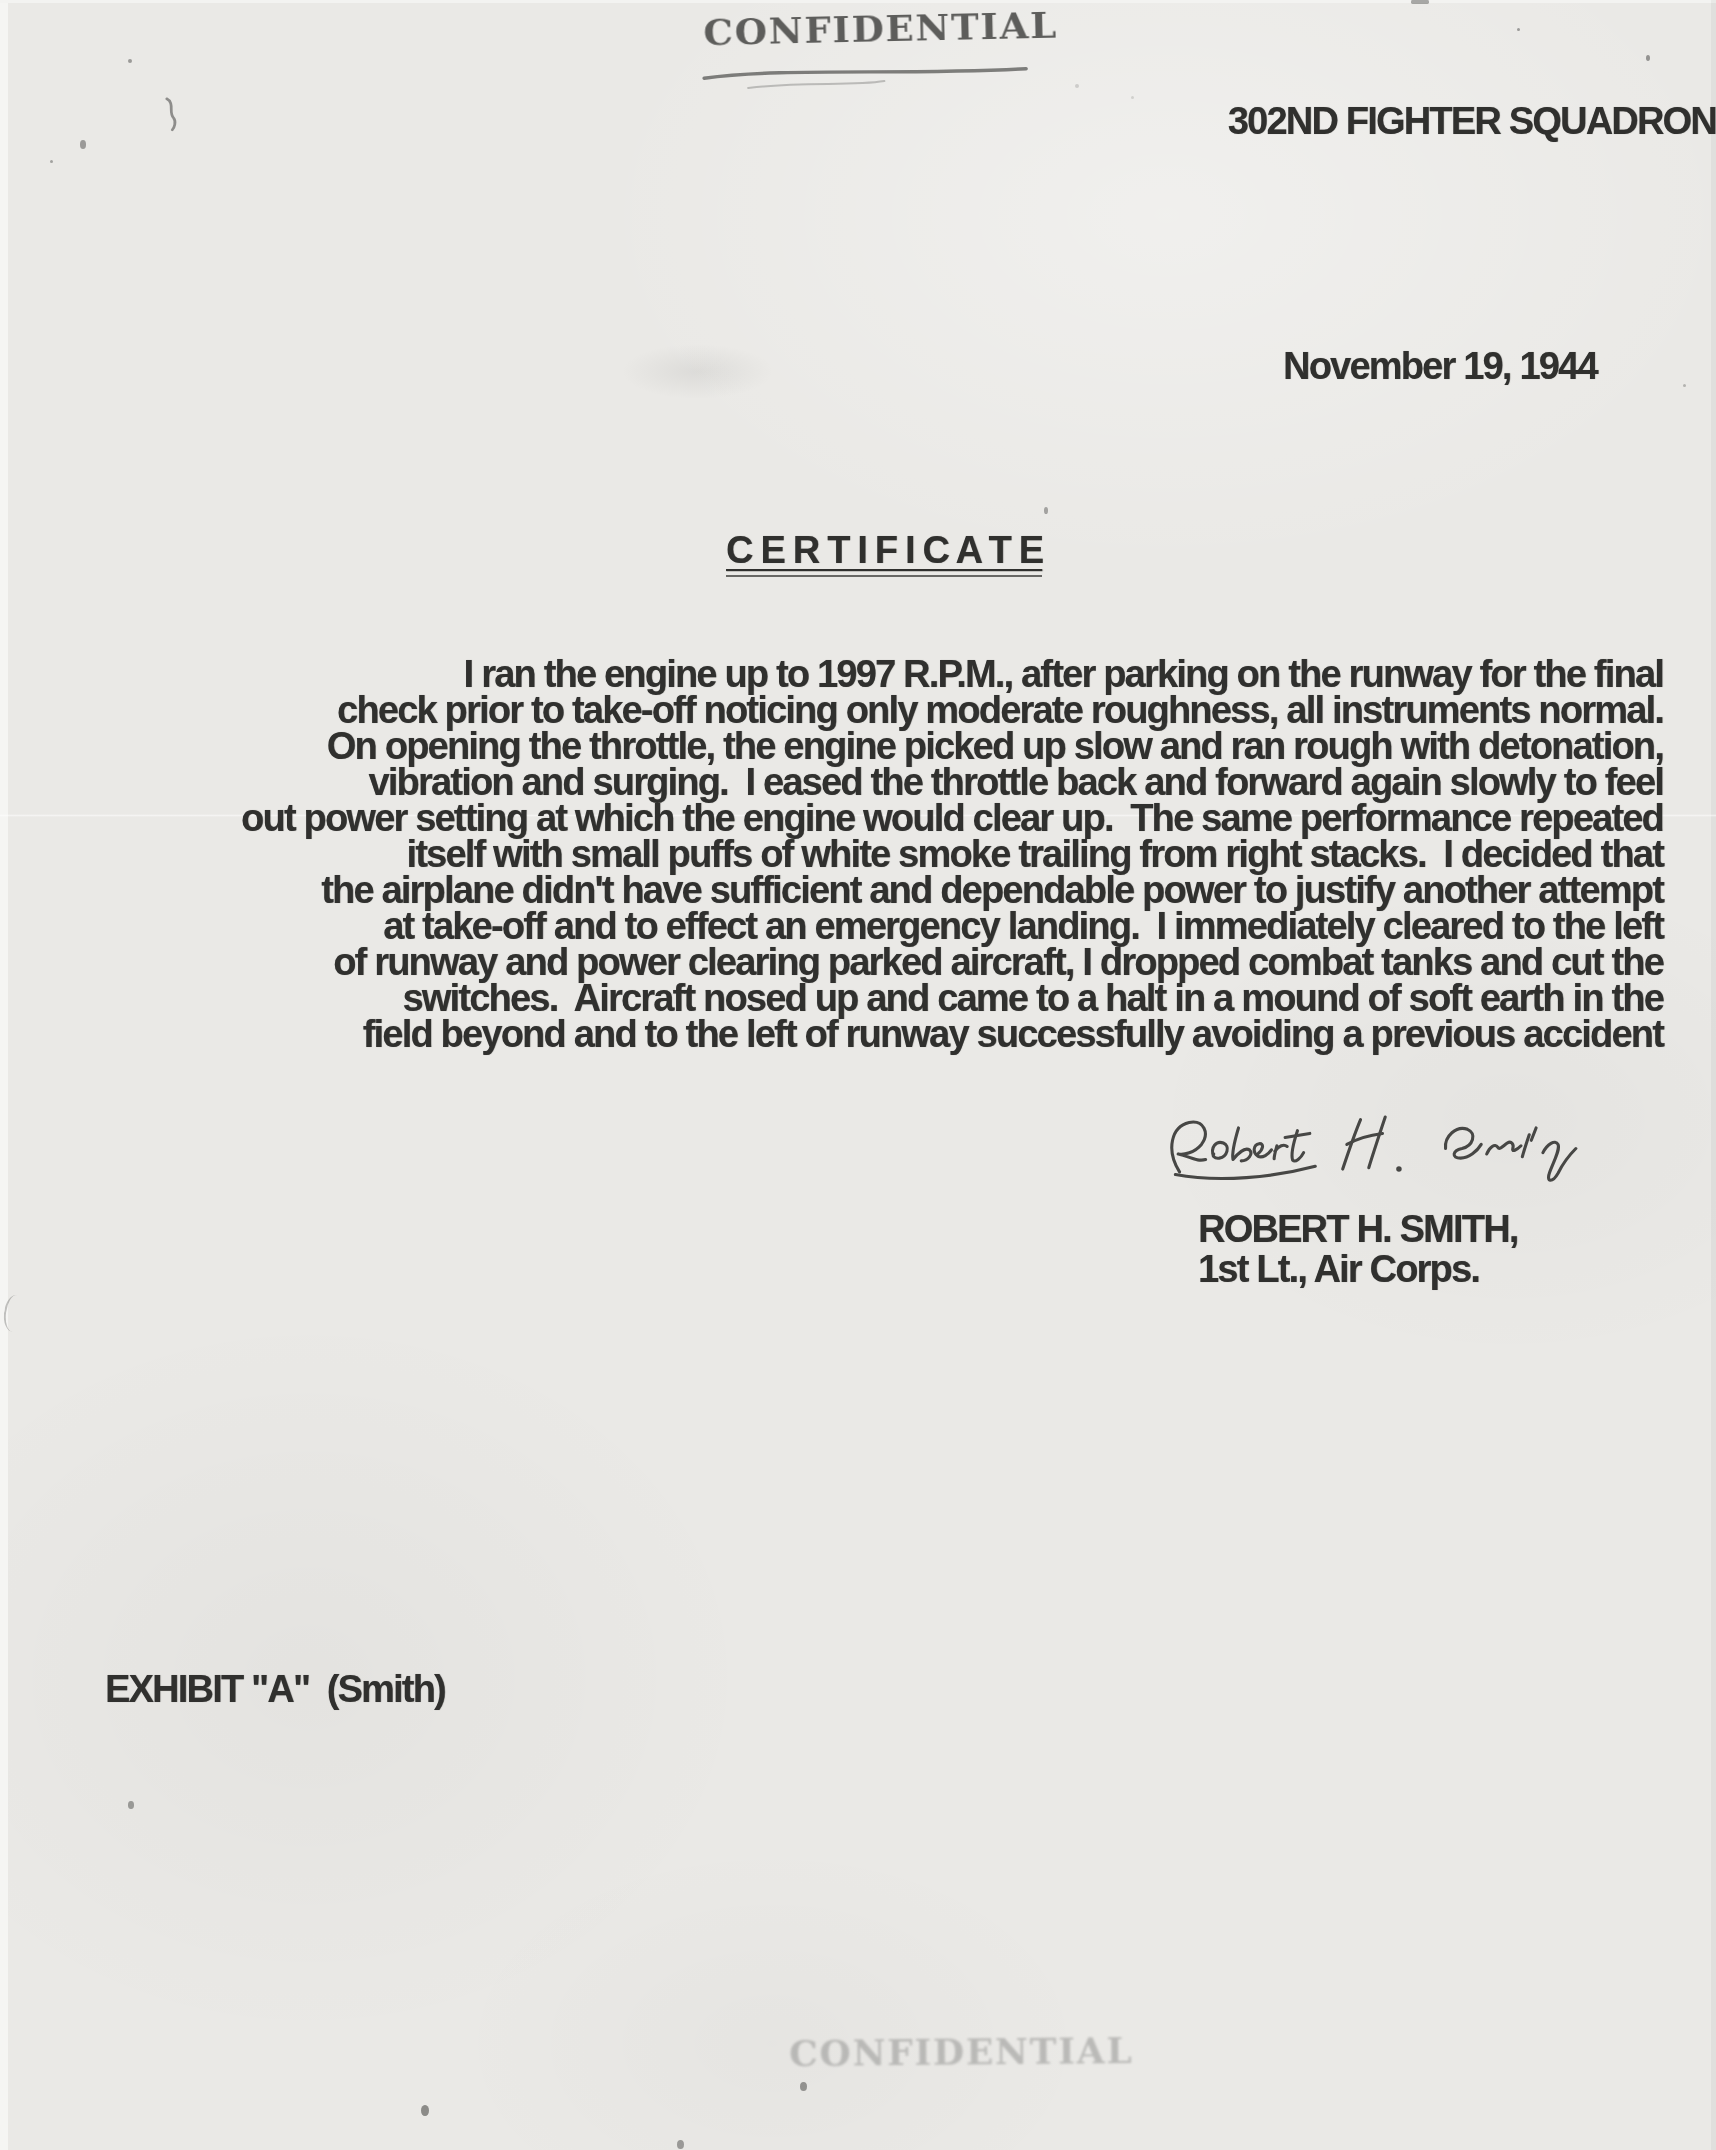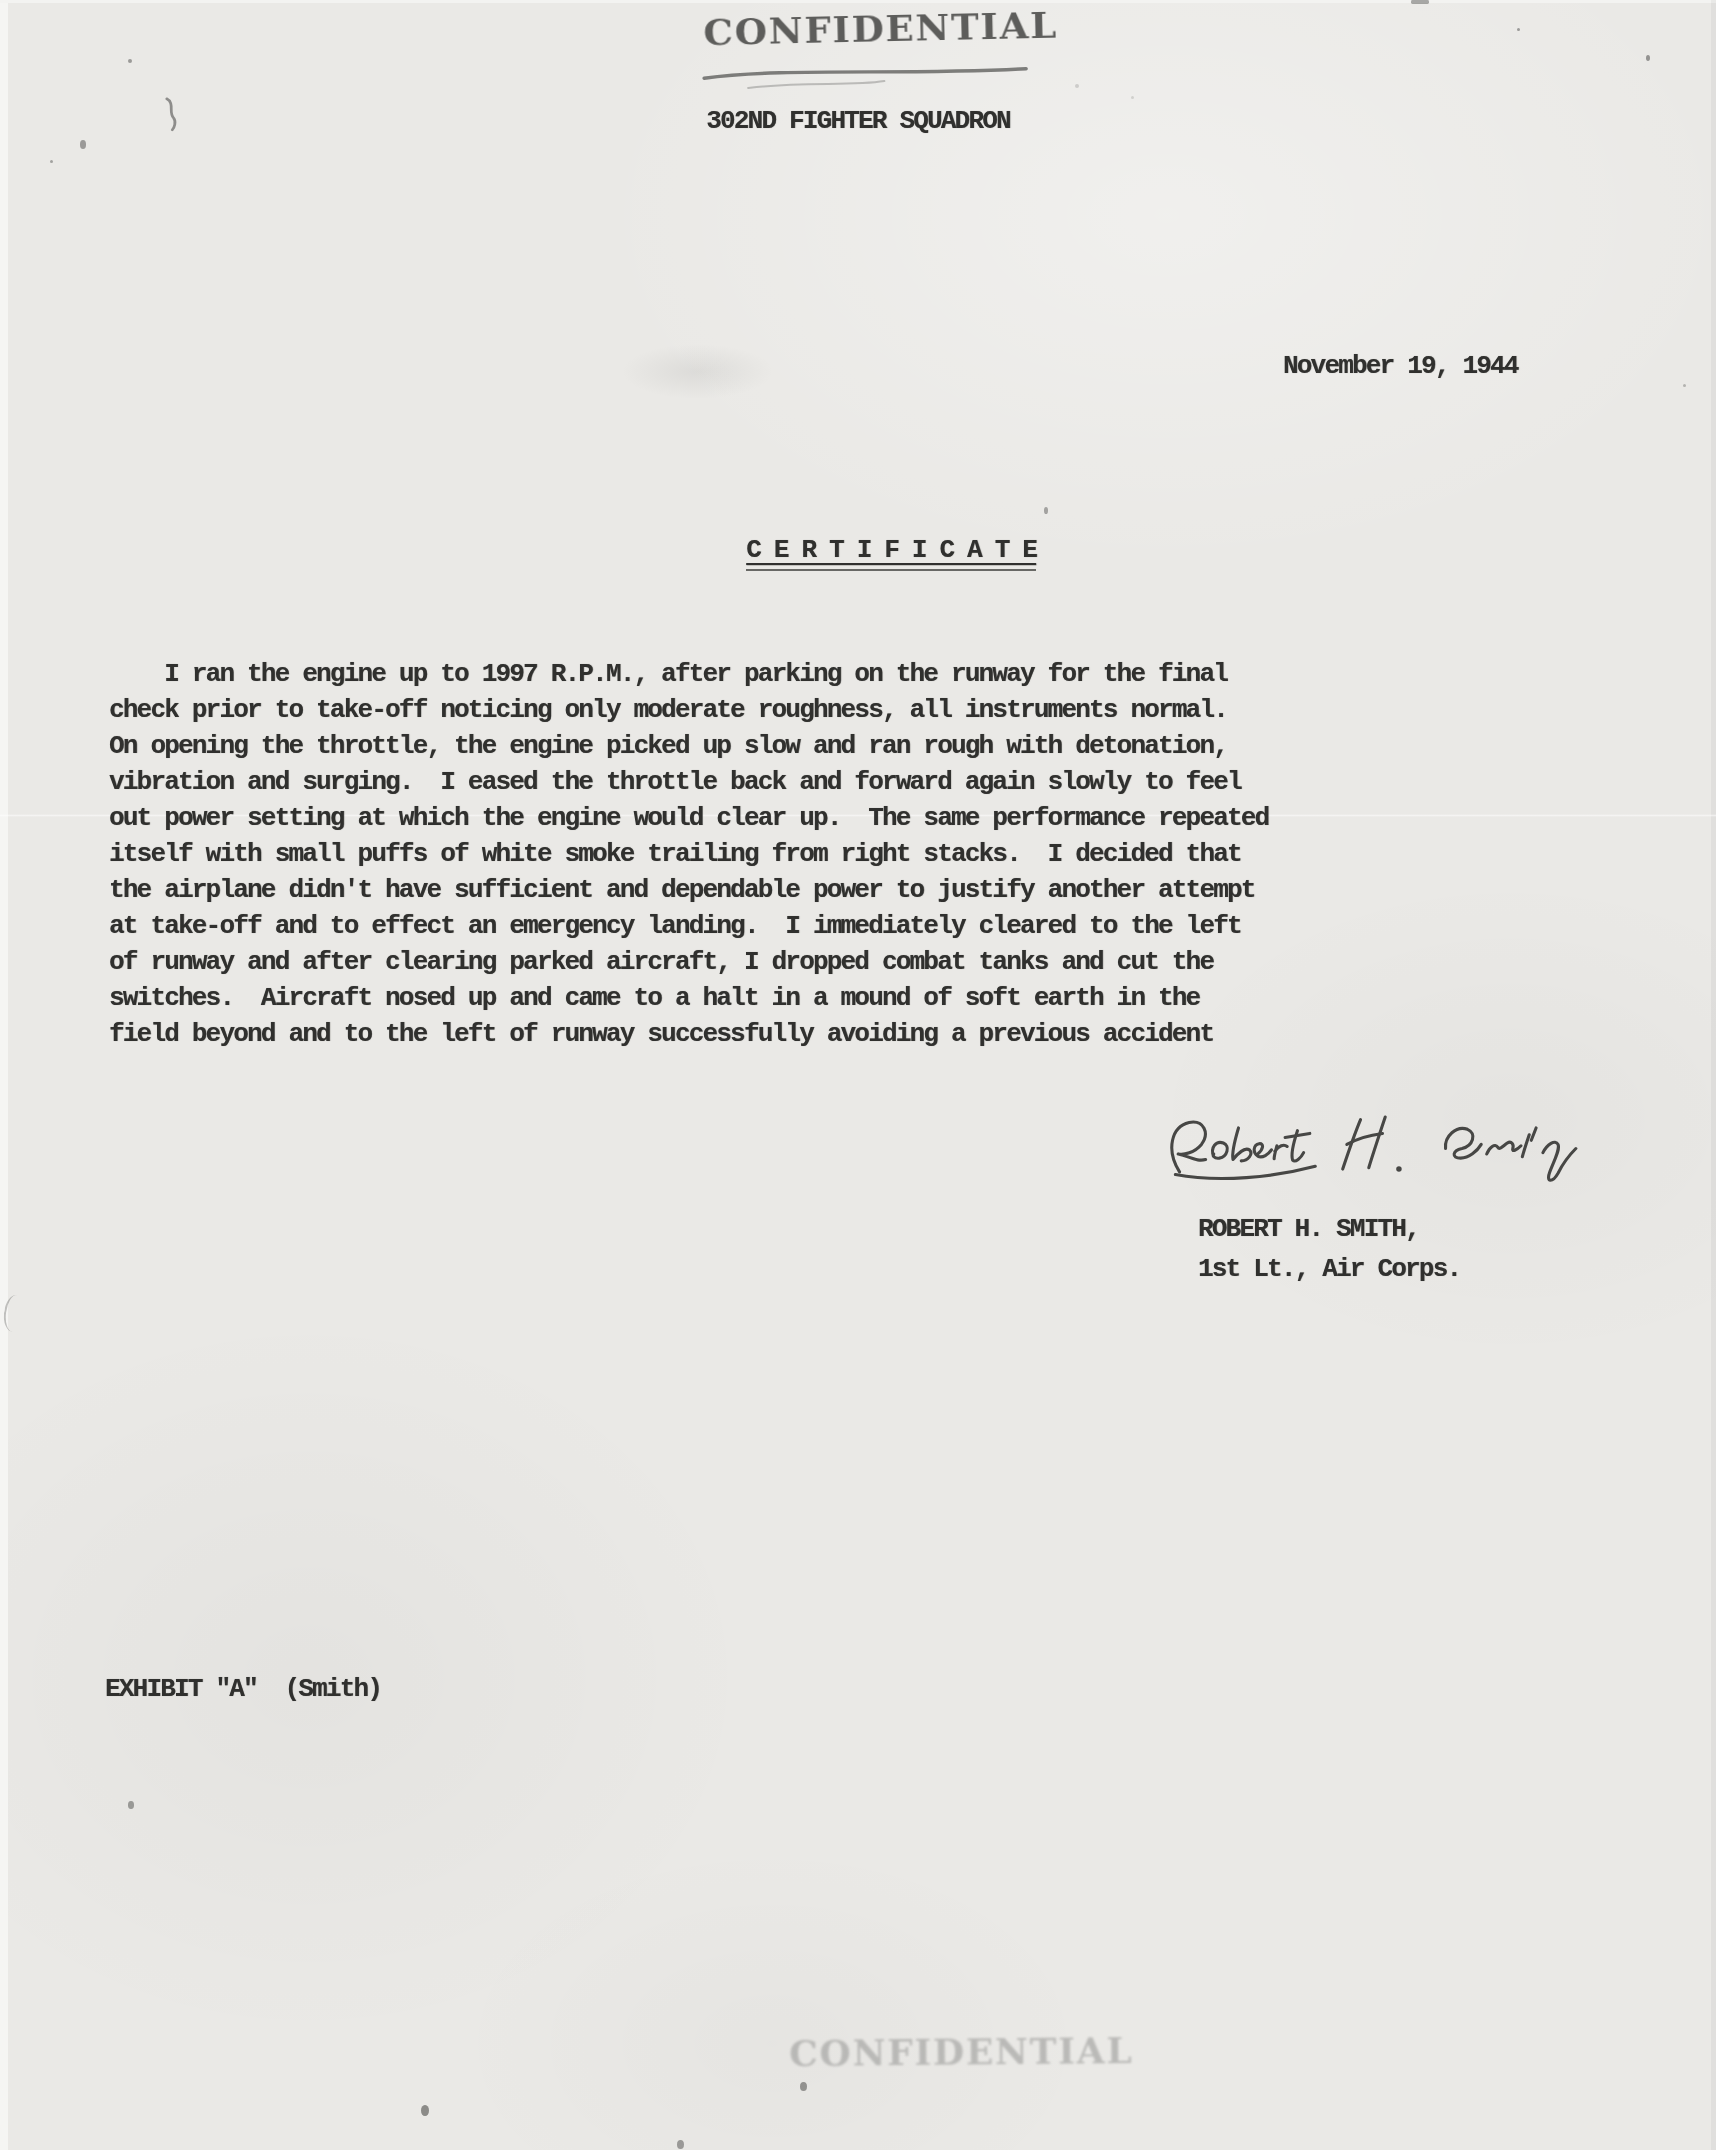--- a/index.html
+++ b/index.html
@@ -13,23 +13,23 @@
       radial-gradient(ellipse 550px 344px at 45% 95%, rgba(0,0,0,.02), transparent 60%);
     font-family:"Liberation Mono","DejaVu Sans Mono",monospace;
   }
   .edge-left{position:absolute;left:0;top:0;width:7.6px;height:100%;background:#f5f5f3;}
   .edge-top{position:absolute;left:0;top:0;width:100%;height:3.4px;background:#f3f3f1;}
   .edge-right{position:absolute;right:0;top:0;width:4.8px;height:100%;background:rgba(0,0,0,.04);}
   .crease{position:absolute;left:0;top:814px;width:100%;height:3.4px;
     background:linear-gradient(180deg,transparent,rgba(255,255,255,.5),transparent);}
   .typeline{
     position:absolute;white-space:pre;
-    font-family:Liberation Mono, monospace;
-    font-size:26px;line-height:36px;letter-spacing:-1.8px;font-weight:bold;
-    color:#30302e;text-shadow:0.4px 0.4px 0.7px rgba(44,44,42,.55);
+    font-family:Liberation Sans, sans-serif;
+    font-size:38px;line-height:36px;letter-spacing:-1.8px;font-weight:bold;
+    color:#30302e;text-shadow:0.4px 0.4px 0.7px rgba(44,44,42,.55);text-align:right;
   }
   .letterhead{position:absolute;left:0;top:103px;width:100%;text-align:center;}
   .letterhead .typeline{position:static;display:block;}
   .body-block{position:absolute;left:109px;top:656px;width:1554px;}
   .body-block .typeline{position:static;display:block;}
   .cert-title{
     text-decoration:underline;text-decoration-thickness:2.1px;text-underline-offset:6.2px;
     border-bottom:2.1px solid rgba(48,48,46,.7);padding-bottom:4px;
   }
   .stamp{
@@ -78,21 +78,21 @@
 
   <div class="body-block">
     <span class="typeline">    I ran the engine up to 1997 R.P.M., after parking on the runway for the final</span>
     <span class="typeline">check prior to take-off noticing only moderate roughness, all instruments normal.</span>
     <span class="typeline">On opening the throttle, the engine picked up slow and ran rough with detonation,</span>
     <span class="typeline">vibration and surging.  I eased the throttle back and forward again slowly to feel</span>
     <span class="typeline">out power setting at which the engine would clear up.  The same performance repeated</span>
     <span class="typeline">itself with small puffs of white smoke trailing from right stacks.  I decided that</span>
     <span class="typeline">the airplane didn't have sufficient and dependable power to justify another attempt</span>
     <span class="typeline">at take-off and to effect an emergency landing.  I immediately cleared to the left</span>
-    <span class="typeline">of runway and after clearing parked aircraft, I dropped combat tanks and cut the</span>
+    <span class="typeline">of runway and power clearing parked aircraft, I dropped combat tanks and cut the</span>
     <span class="typeline">switches.  Aircraft nosed up and came to a halt in a mound of soft earth in the</span>
     <span class="typeline">field beyond and to the left of runway successfully avoiding a previous accident</span>
   </div>
 
   <svg class="sig-svg" width="454" height="96" viewBox="0 0 660 140">
     <g stroke="#3a3a38" stroke-width="4.5" fill="none" stroke-linecap="round" stroke-linejoin="round">
       <path d="M42,96 C22,64 30,30 56,24 C78,20 86,40 74,56 C64,68 48,72 40,70 C58,74 68,82 80,78"></path>
       <path d="M92,74 C86,60 96,50 106,54 C116,58 112,74 100,76 C92,77 90,72 92,70"></path>
       <path d="M128,32 C122,52 118,68 120,78 C128,68 138,60 144,64 C150,70 142,80 132,80"></path>
       <path d="M156,70 C164,64 166,54 158,55 C150,56 148,68 156,73 C163,77 172,70 176,64"></path>

